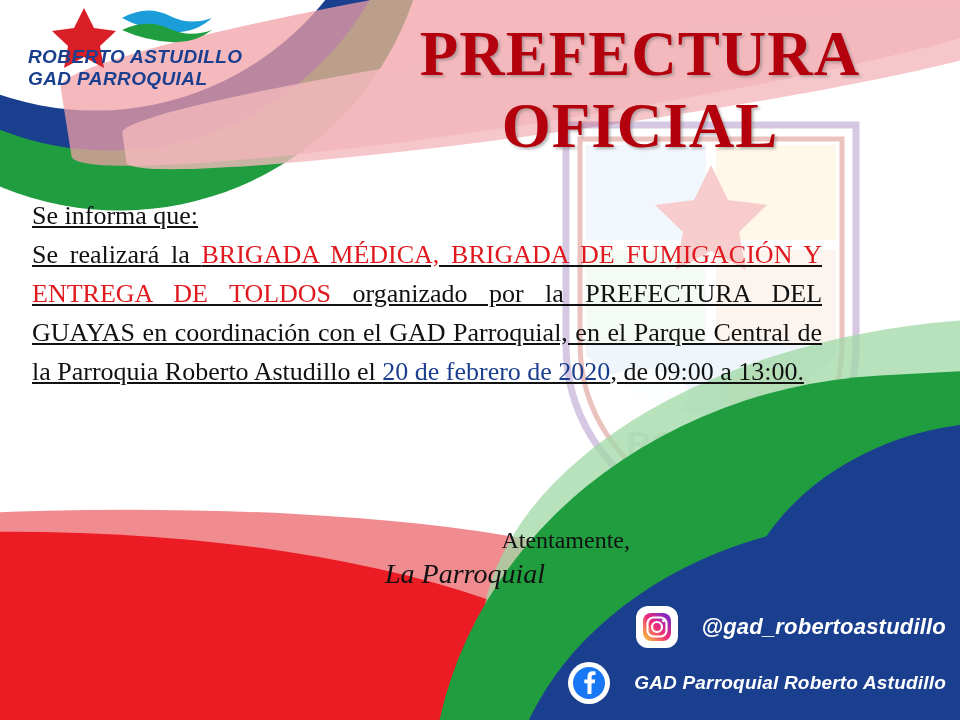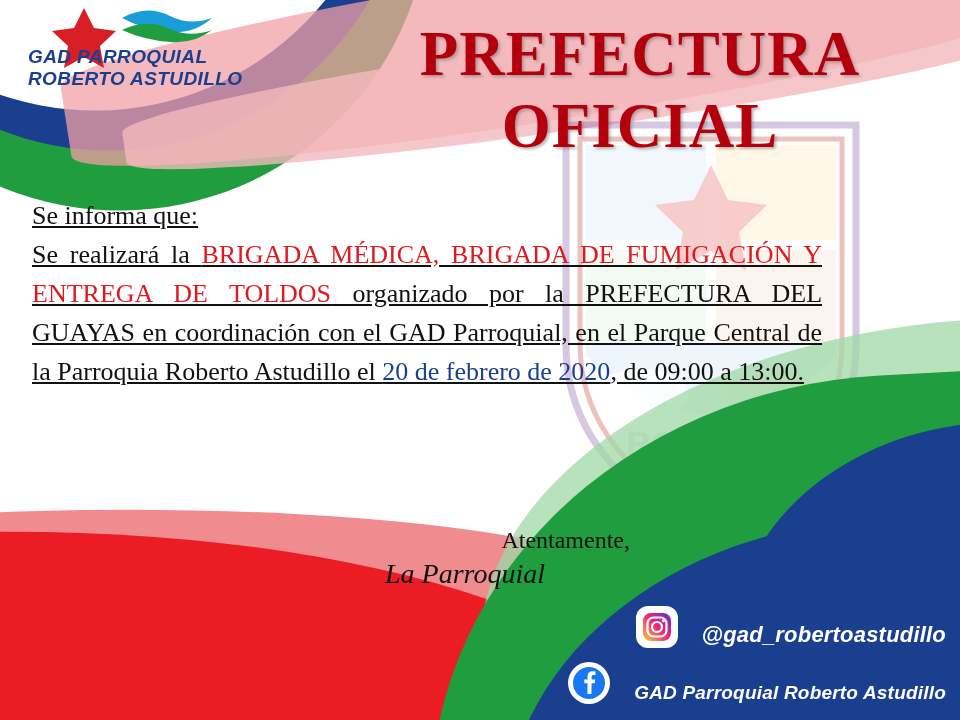--- a/index.html
+++ b/index.html
@@ -128,21 +128,21 @@
     position:absolute;left:300px;top:525px;width:330px;
     text-align:center;
     font-family:"Liberation Serif", serif;
     color:#111;
   }
   .sign .at{font-size:24px;line-height:30px;text-align:right;}
   .sign .pres{font-size:28px;line-height:38px;font-style:italic;}
 
   
   .social{position:absolute;right:14px;bottom:8px;width:470px;}
-  .srow{display:flex;align-items:flex-end;justify-content:flex-end;gap:24px;margin-bottom:8px;margin-top:14px;}
+  .srow{display:flex;align-items:center;justify-content:flex-end;gap:24px;margin-bottom:8px;margin-top:14px;}
   .shandle{
     font-family:"Liberation Sans", sans-serif;
     font-weight:bold;font-style:italic;color:#ffffff;
     font-size:22px;letter-spacing:.2px;
   }
   .shandle.small{font-size:19px;}
   .ig{
     width:42px;height:42px;border-radius:12px;background:#ffffff;
     display:flex;align-items:center;justify-content:center;
   }
@@ -183,22 +183,22 @@
   <div class="shape r-green"></div>
   <div class="shape r-blue"></div>
   <div class="shape r-blue2"></div>
 
   <svg class="logo" viewBox="0 0 250 104">
     <path d="M62 4 l10 20 22 3 -16 15 4 22 -20 -11 -20 11 4 -22 -16 -15 22 -3z" fill="#d81f26"></path>
     <path d="M100 14 q25 -14 48 -2 q20 10 42 2 q-18 16 -42 14 q-26 -2 -48 -14z" fill="#1b9dd9"></path>
     <path d="M100 26 q25 -12 48 -1 q20 9 42 1 q-18 14 -42 12 q-26 -2 -48 -12z" fill="#1f9d3f"></path>
   </svg>
   <div class="logo-text">
+    <div>ROBERTO ASTUDILLO</div>
     <div>GAD PARROQUIAL</div>
-    <div>ROBERTO ASTUDILLO</div>
   </div>
 
   <div class="headline">
     <span class="l1">PREFECTURA</span>
     <span class="l2">OFICIAL</span>
   </div>
 
   <div class="body-text">
     <div class="first">Se informa que:</div>
     <div>

